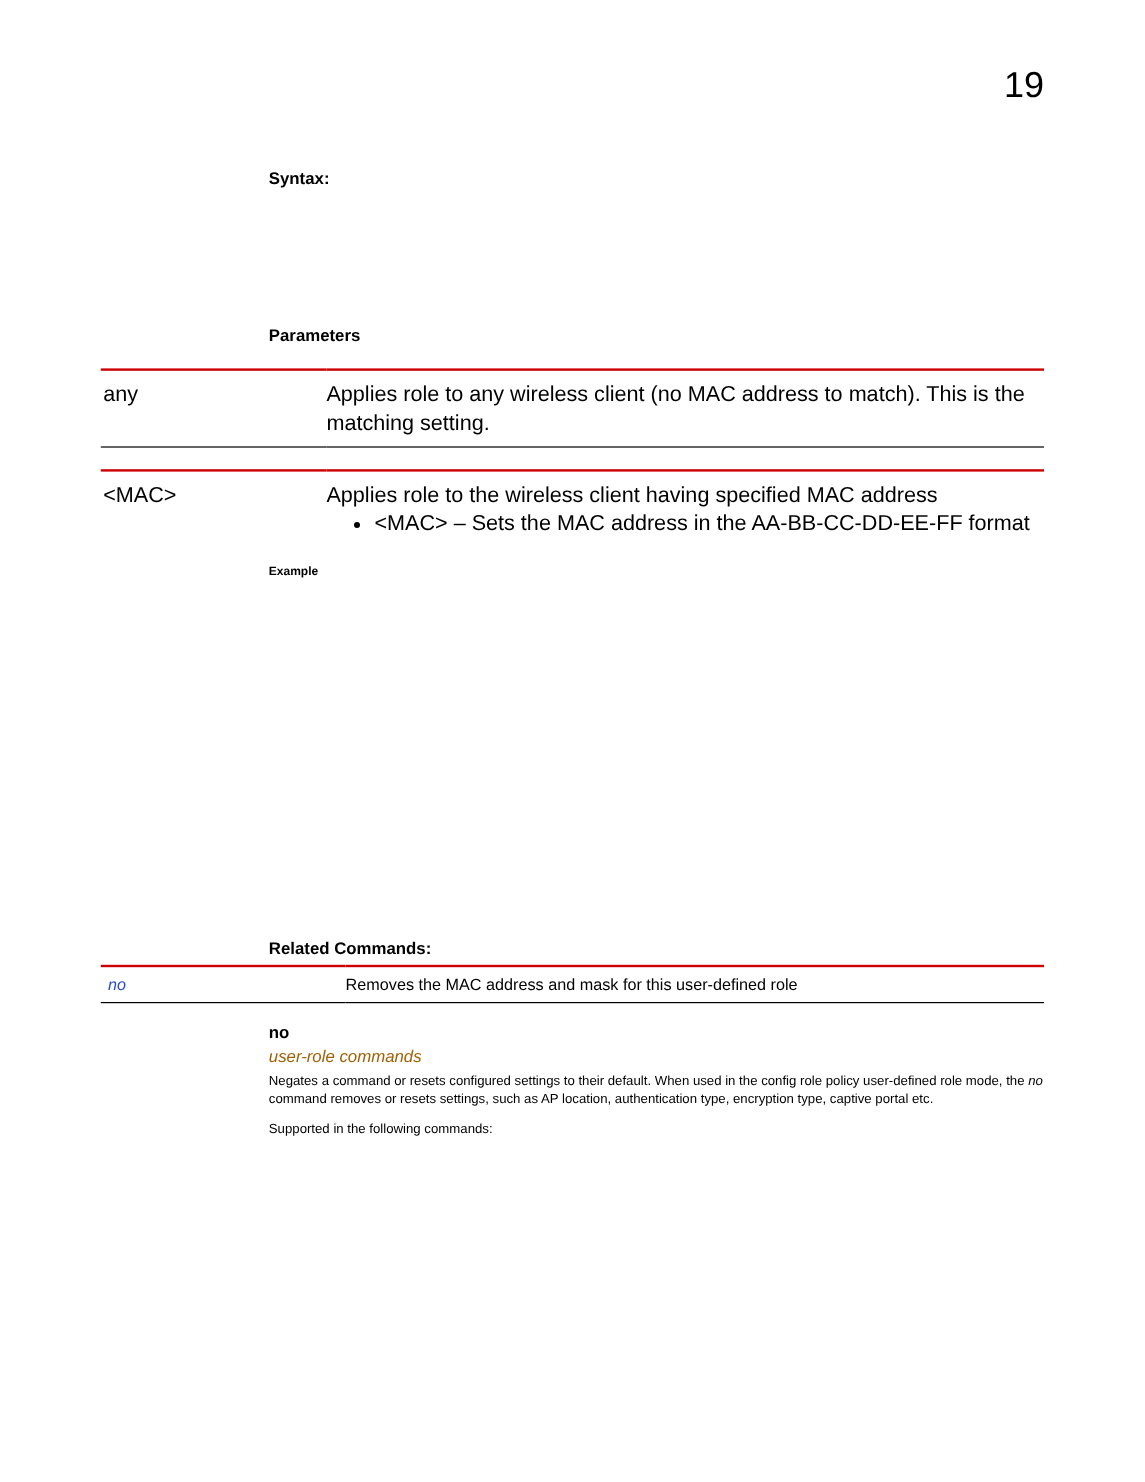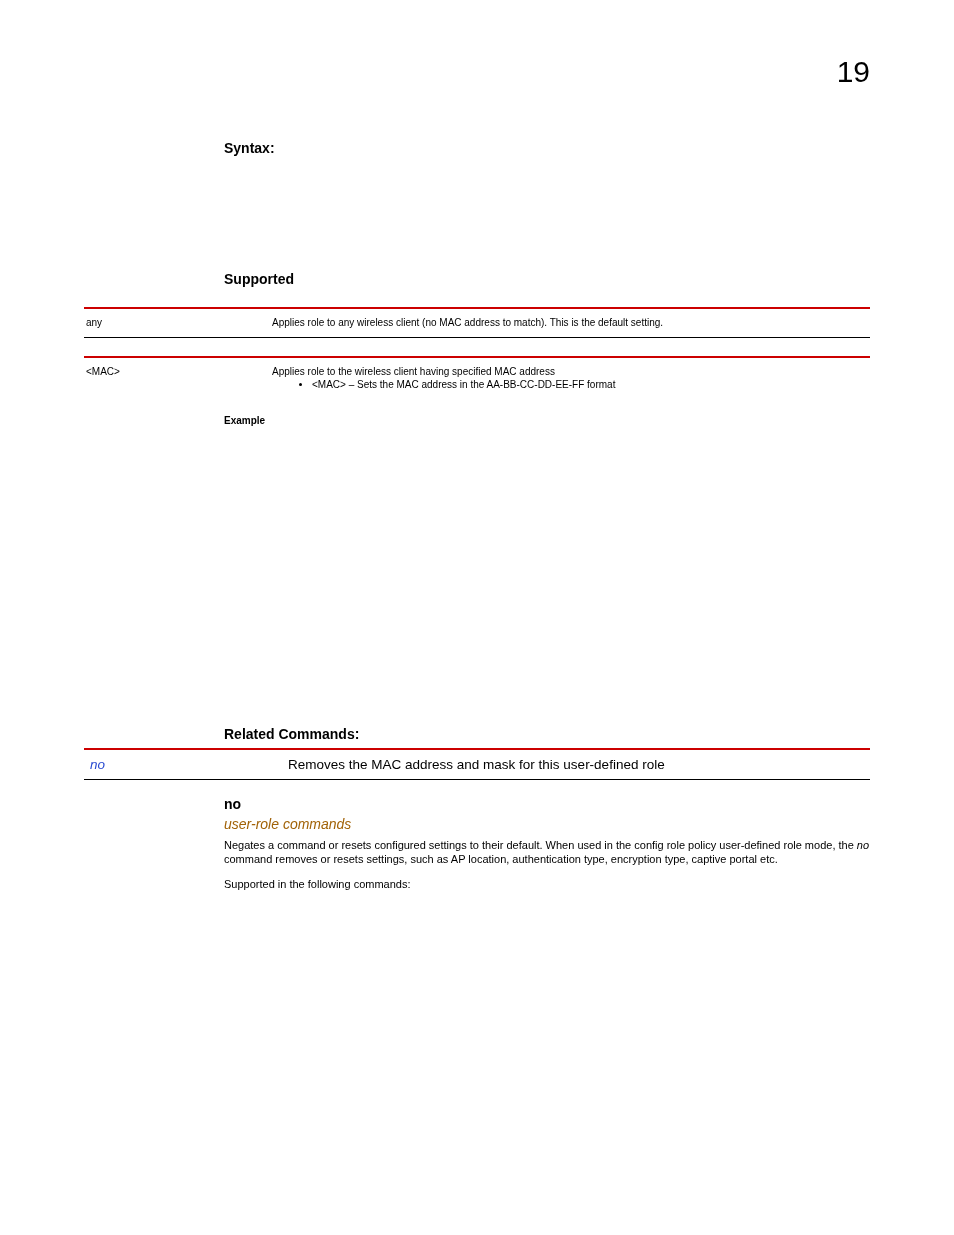--- a/index.html
+++ b/index.html
@@ -55,21 +55,21 @@
   .sub-heading {
     font-size: 14px;
     font-weight: 700;
     margin: 16px 0 4px 0;
   }
   
   .ptable {
     width: 786px;
     margin-left: -140px;
     border-collapse: collapse;
-    font-size: 10px;
+    font-size: 18px;
     line-height: 1.35;
   }
   .ptable td {
     padding: 7px 6px 7px 0;
     vertical-align: top;
   }
   .ptable .col1 { width: 180px; padding-left: 2px; }
   .ptable .redtop td { border-top: 2px solid #c00; }
   .ptable .blackbot td { border-bottom: 1px solid #000; }
   .ptable + .ptable { margin-top: 18px; }
@@ -94,27 +94,27 @@
 <body>
 
 <div class="page">
 
   <div class="chapter-number">19</div>
 
   <div class="content">
 
     <div class="section-heading syntax-heading">Syntax:</div>
 
-    <div class="section-heading params-heading">Supported</div>
+    <div class="section-heading params-heading">Parameters</div>
 
     <table class="ptable">
       <tbody>
           <tr class="redtop blackbot">
         <td class="col1">any</td>
-        <td>Applies role to any wireless client (no MAC address to match). This is the default setting.</td>
+        <td>Applies role to any wireless client (no MAC address to match). This is the matching setting.</td>
       </tr>
     </tbody>
       </table>
 
     <table class="ptable">
       <tbody>
           <tr class="redtop">
         <td class="col1">&lt;MAC&gt;</td>
         <td>
           <span>Applies role to the wireless client having specified MAC address</span>

